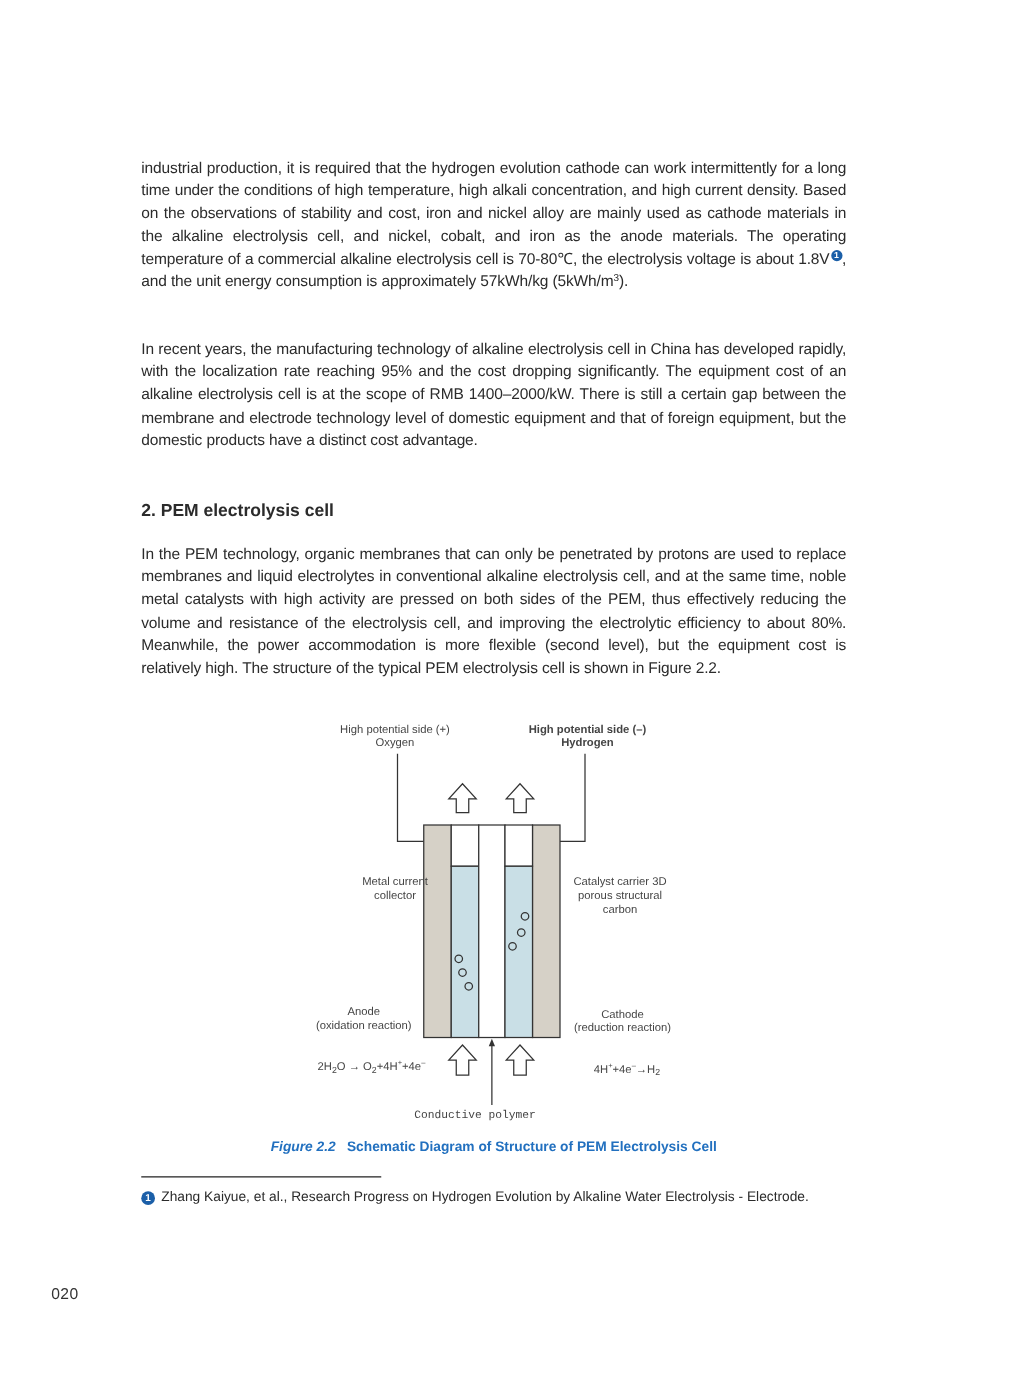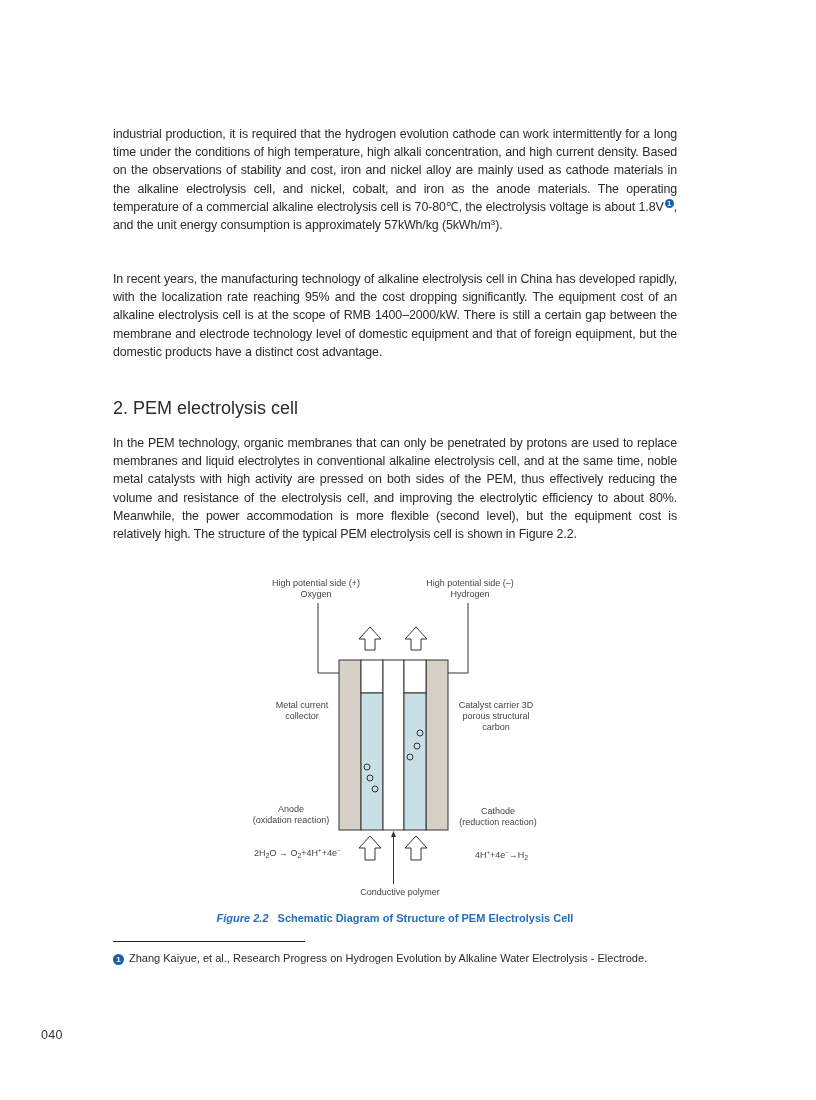--- a/index.html
+++ b/index.html
@@ -8,21 +8,21 @@
     font-family: "Liberation Sans", sans-serif; color: #2b2b2b;
   }
   .para {
     position: absolute; left: 113px; width: 564px;
     font-size: 12.4px; line-height: 18.2px; text-align: justify;
     letter-spacing: -0.1px;
   }
   .para p { margin: 0; }
   #p1 { top: 125px; }
   #p2 { top: 270px; }
-  #h2 { position: absolute; left: 113px; top: 399px; font-size: 18px; line-height: 18px; }
+  #h2 { position: absolute; left: 113px; top: 399px; font-size: 14px; line-height: 18px; font-weight: bold; }
   #p3 { top: 434px; }
   .fn-mark {
     display: inline-block; width: 9px; height: 9px; border-radius: 50%;
     background: #1b5fa8; color: #fff; font-size: 7px; line-height: 9px;
     text-align: center; font-weight: bold; vertical-align: 5px; margin-left: 1px;
   }
   .sup { font-size: 8px; vertical-align: 4px; line-height: 0; }
   .sub { font-size: 7px; vertical-align: -2px; line-height: 0; }
 
   
@@ -103,48 +103,48 @@
     <path d="M416,836 L427,848 L421,848 L421,860 L411,860 L411,848 L405,848 Z" fill="#fff" stroke="#333" stroke-width="1"></path>
 
     <line x1="393.5" y1="884" x2="393.5" y2="834" stroke="#333" stroke-width="1"></line>
     <path d="M391,837 L393.5,831 L396,837 Z" fill="#333"></path>
   </svg>
 
   <div class="flabel" style="left:258px; top:578px; width:116px;">
     <div>High potential side (+)</div>
     <div>Oxygen</div>
   </div>
-  <div class="flabel" style="left:412px; top:578px; width:116px;">
+  <div class="flabel" style="left:412px; top:578px; width:116px;font-weight:bold;">
     <div>High potential side (–)</div>
     <div>Hydrogen</div>
   </div>
-  <div class="flabel" style="left:258px; top:700px; width:88px;">
+  <div class="flabel" style="left:272px; top:700px; width:88px;">
     <div>Metal current</div>
     <div>collector</div>
   </div>
   <div class="flabel" style="left:450px; top:700px; width:92px;">
     <div>Catalyst carrier 3D</div>
     <div>porous structural</div>
     <div>carbon</div>
   </div>
   <div class="flabel" style="left:246px; top:804px; width:90px;">
     <div>Anode</div>
     <div>(oxidation reaction)</div>
   </div>
   <div class="flabel" style="left:452px; top:806px; width:92px;">
     <div>Cathode</div>
     <div>(reduction reaction)</div>
   </div>
   <div class="flabel" style="left:254px; top:848px;"><span>2H</span><span class="sub">2</span><span>O → O</span><span class="sub">2</span><span>+4H</span><span class="sup" style="font-size:6px">+</span><span>+4e</span><span class="sup" style="font-size:6px">–</span></div>
   <div class="flabel" style="left:475px; top:850px;"><span>4H</span><span class="sup" style="font-size:6px">+</span><span>+4e</span><span class="sup" style="font-size:6px">–</span><span>→H</span><span class="sub">2</span></div>
-  <div class="flabel" style="left:348px; top:887px; width:104px;">Conductive polymer</div>
+  <div class="flabel" style="left:328px; top:887px; width:104px;font-family:Liberation Mono, monospace;">Conductive polymer</div>
 </div>
 
 <div id="caption">
   <span class="num">Figure 2.2</span><span>Schematic Diagram of Structure of PEM Electrolysis Cell</span>
 </div>
 
 <div id="fn-rule"></div>
 <div id="footnote">
   <div><span class="fn-mark2">1</span><span>Zhang Kaiyue, et al., Research Progress on Hydrogen Evolution by Alkaline Water Electrolysis - Electrode.</span></div>
 </div>
 
-<div id="page-num">040</div>
+<div id="page-num">020</div>
 
 </body></html>

